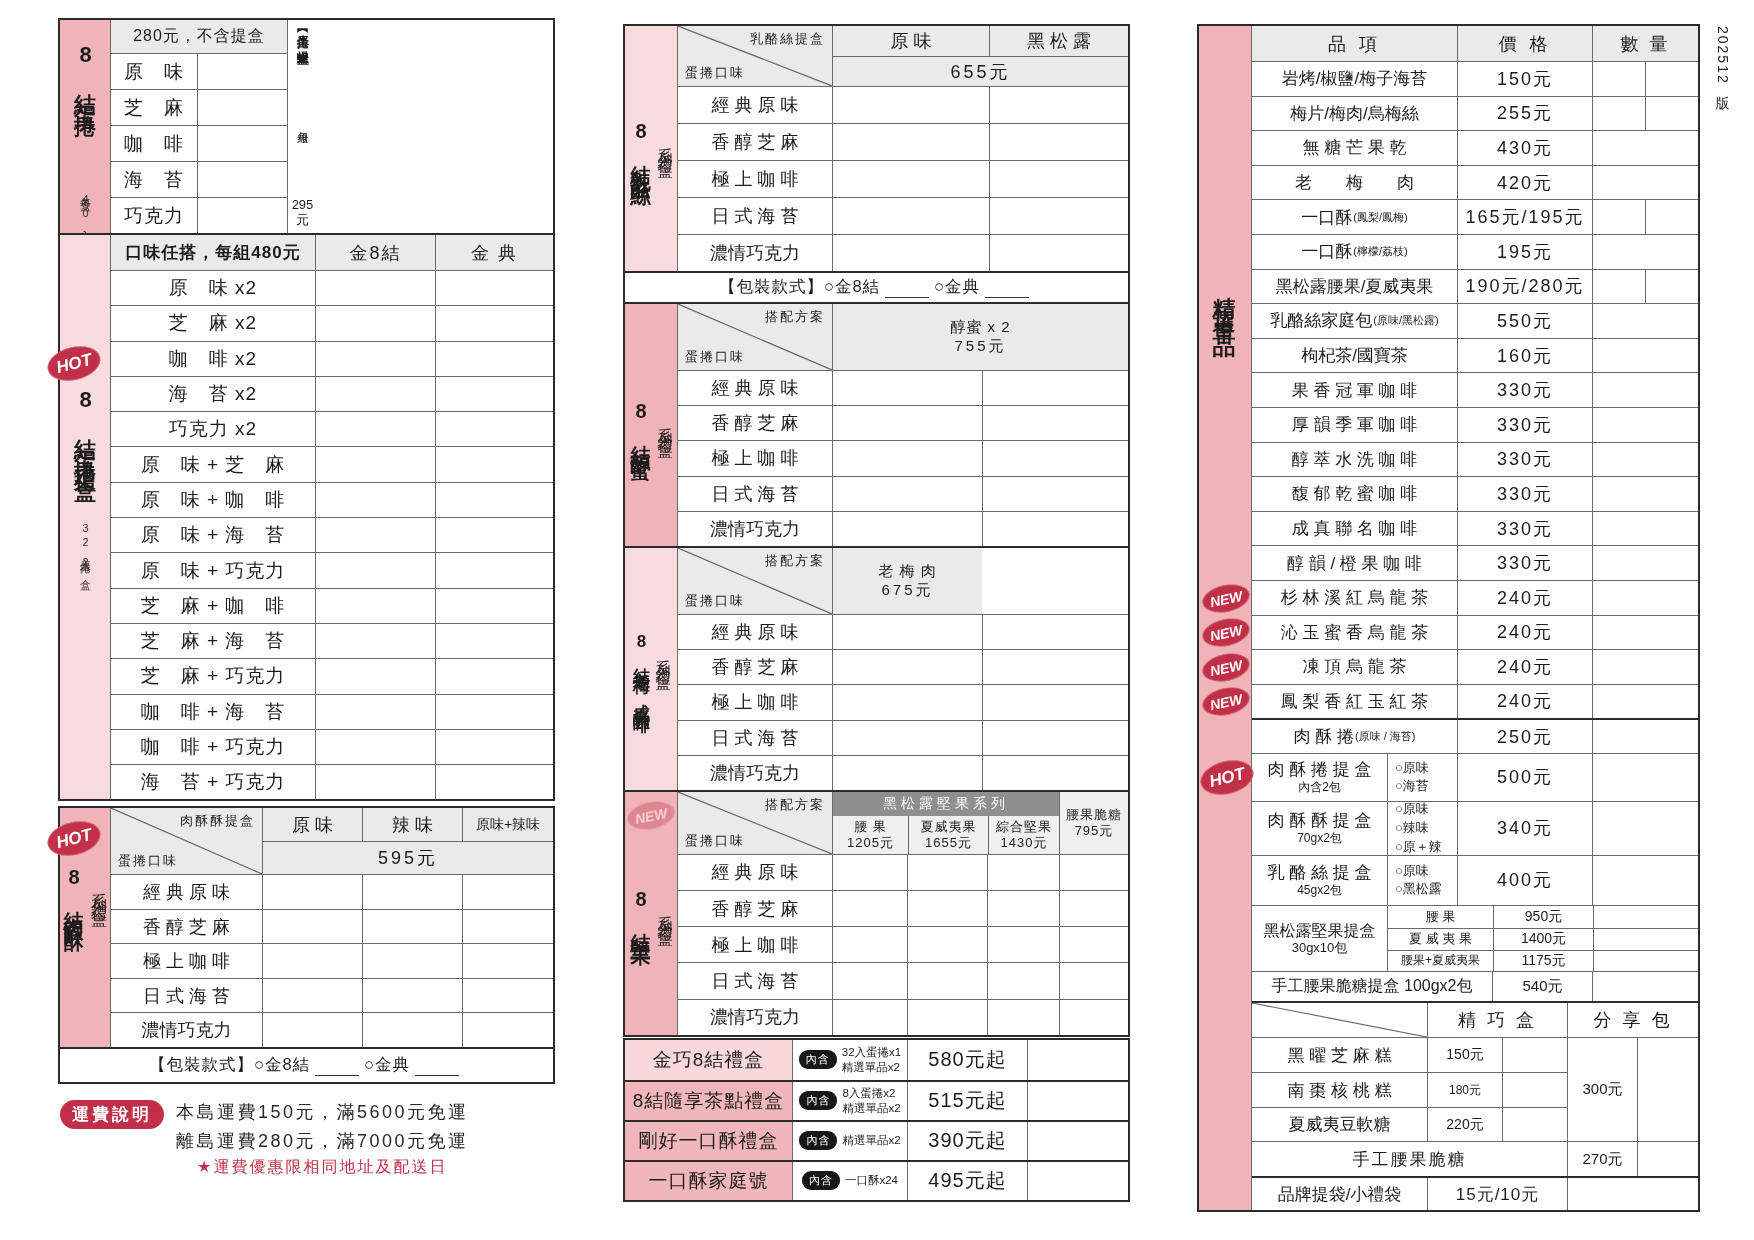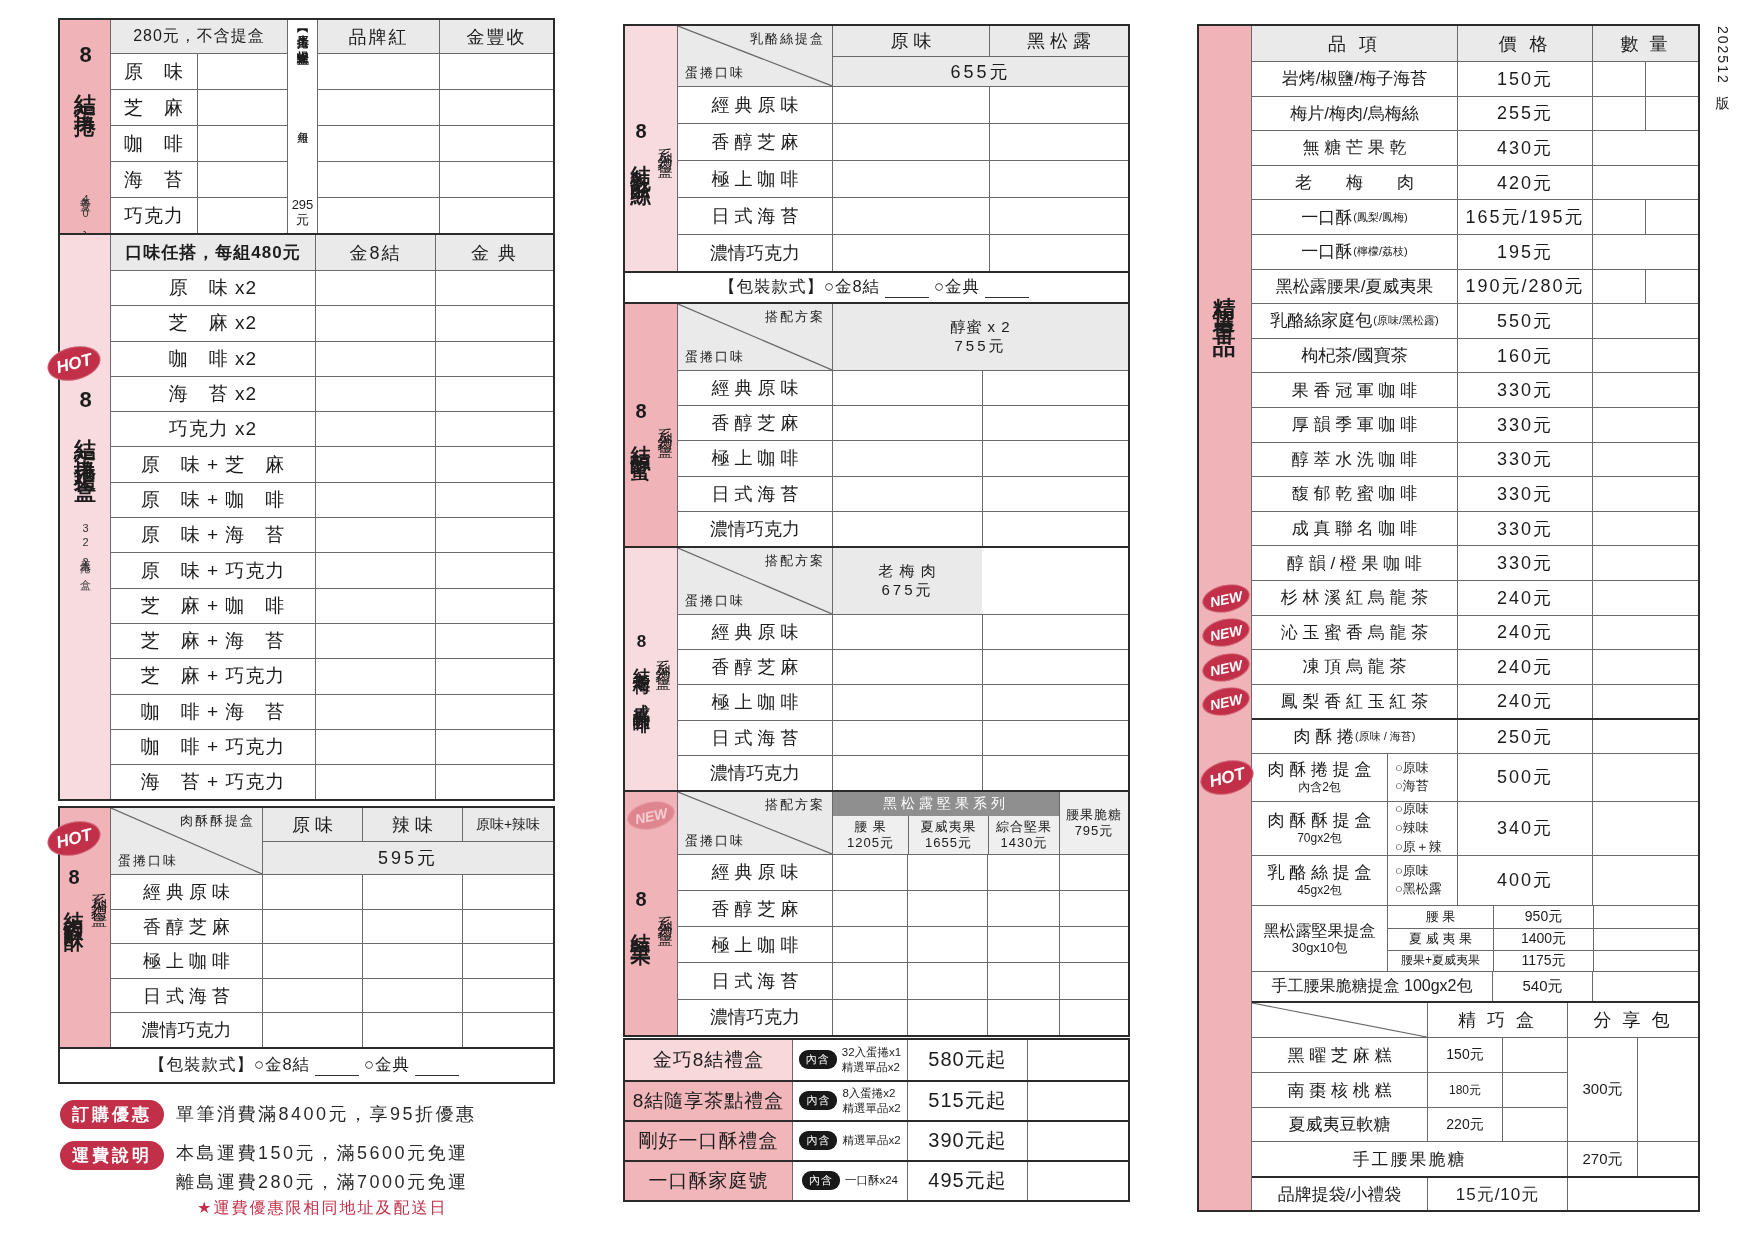--- a/index.html
+++ b/index.html
@@ -111,54 +111,20 @@
               <div class="cell fl bl" style="width:87px">巧克力</div>
               <div class="cell bl qtycell" style="flex:1"></div>
             </div>
           </div>
       </div>
       <div class="strip bl" style="width:30px">
         <div class="vt striplab">【蛋捲＋提盒組】</div>
         <div class="vt stripnote" style="margin-top:4px">每組</div>
         <div class="stripprice">295元</div>
       </div>
-      <div class="flexc" style="flex:1">
-        <div class="row h33">
-          <div class="cell hd bl sm" style="width:122px;letter-spacing:2px">品牌紅</div>
-          <div class="cell hd bl sm" style="flex:1;letter-spacing:2px">金豐收</div>
-        </div>
-        <div class="rep">
-          
-        
-            <div class="row bt h36">
-              <div class="cell bl qtycell" style="width:122px"></div>
-              <div class="cell bl qtycell" style="flex:1"></div>
-            </div>
-          
-            <div class="row bt h36">
-              <div class="cell bl qtycell" style="width:122px"></div>
-              <div class="cell bl qtycell" style="flex:1"></div>
-            </div>
-          
-            <div class="row bt h36">
-              <div class="cell bl qtycell" style="width:122px"></div>
-              <div class="cell bl qtycell" style="flex:1"></div>
-            </div>
-          
-            <div class="row bt h36">
-              <div class="cell bl qtycell" style="width:122px"></div>
-              <div class="cell bl qtycell" style="flex:1"></div>
-            </div>
-          
-            <div class="row bt h36">
-              <div class="cell bl qtycell" style="width:122px"></div>
-              <div class="cell bl qtycell" style="flex:1"></div>
-            </div>
-          </div>
-      </div>
     </div>
 
     <div class="tbl flexr" style="margin-top:-2px">
       <div class="band light">
         <span class="hotb" style="left:-13px;top:112px">HOT</span>
         <div class="vt bandtitle big" style="margin-top:152px">8結蛋捲禮盒</div>
         <div class="vt bandnote" style="margin-top:50px">32入蛋捲2盒</div>
       </div>
       <div class="flexc" style="flex:1">
         <div class="row h35">
@@ -332,24 +298,20 @@
       <div class="footerrow bt2" style="height:35px;padding-bottom:6px">
         <span>【包裝款式】</span>
         <span>○金8結</span>
         <span class="blank"></span>
         <span>○金典</span>
         <span class="blank"></span>
       </div>
     </div>
 
     <div style="margin-top:16px;padding-left:2px">
-      <div class="flexr" style="align-items:center;gap:12px">
-        <span class="pill">訂購優惠</span>
-        <span class="ntext">單筆消費滿8400元，享95折優惠</span>
-      </div>
       <div class="flexr" style="align-items:flex-start;gap:12px;margin-top:12px">
         <span class="pill">運費說明</span>
         <div>
           <div class="ntext">本島運費150元，滿5600元免運</div>
           <div class="ntext" style="margin-top:5px">離島運費280元，滿7000元免運</div>
           <div class="nstar" style="text-align:center">★運費優惠限相同地址及配送日</div>
         </div>
       </div>
     </div>
   </div>

